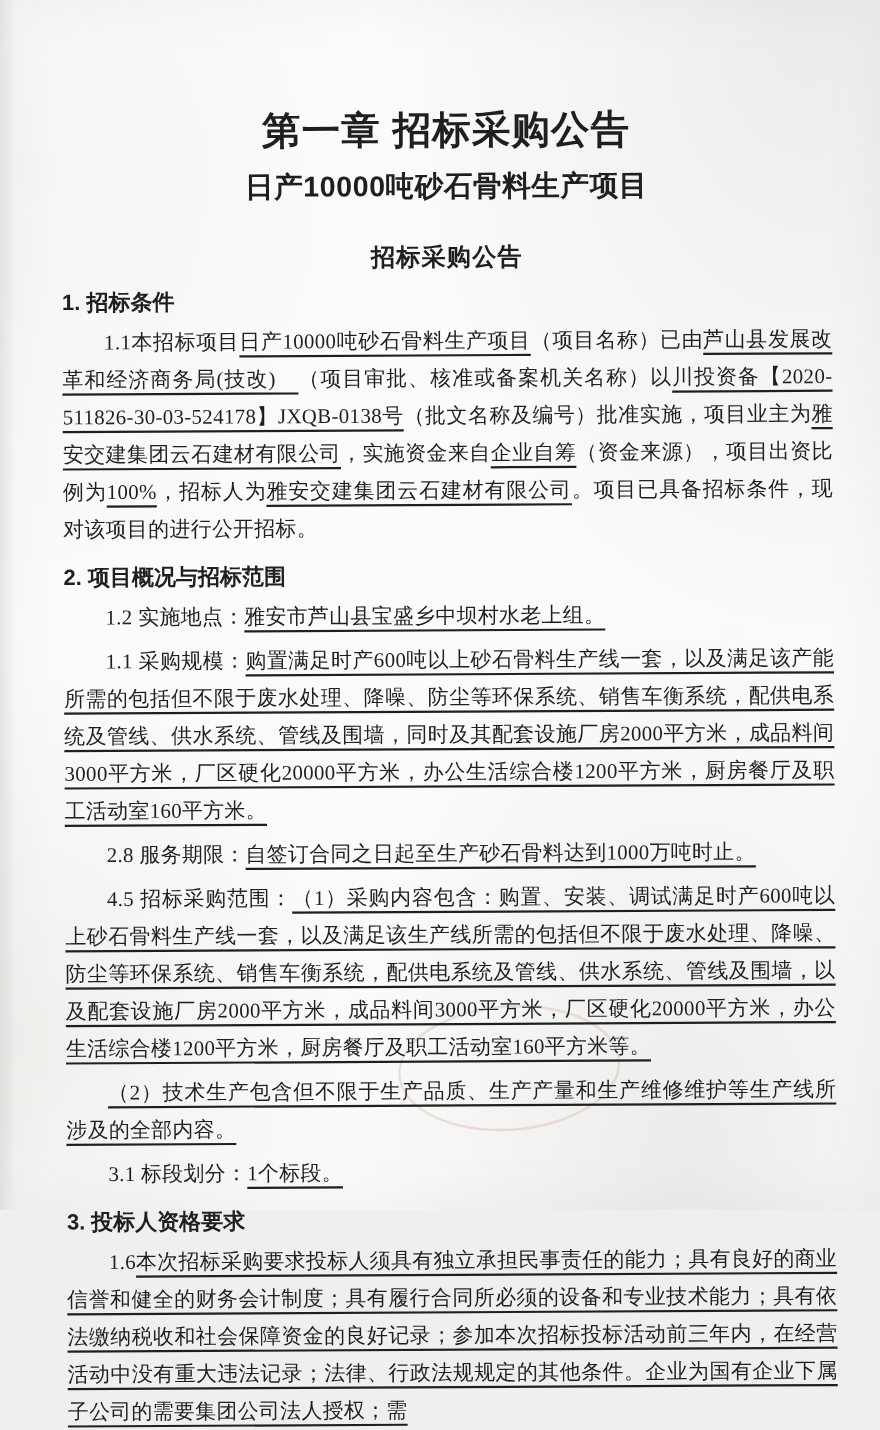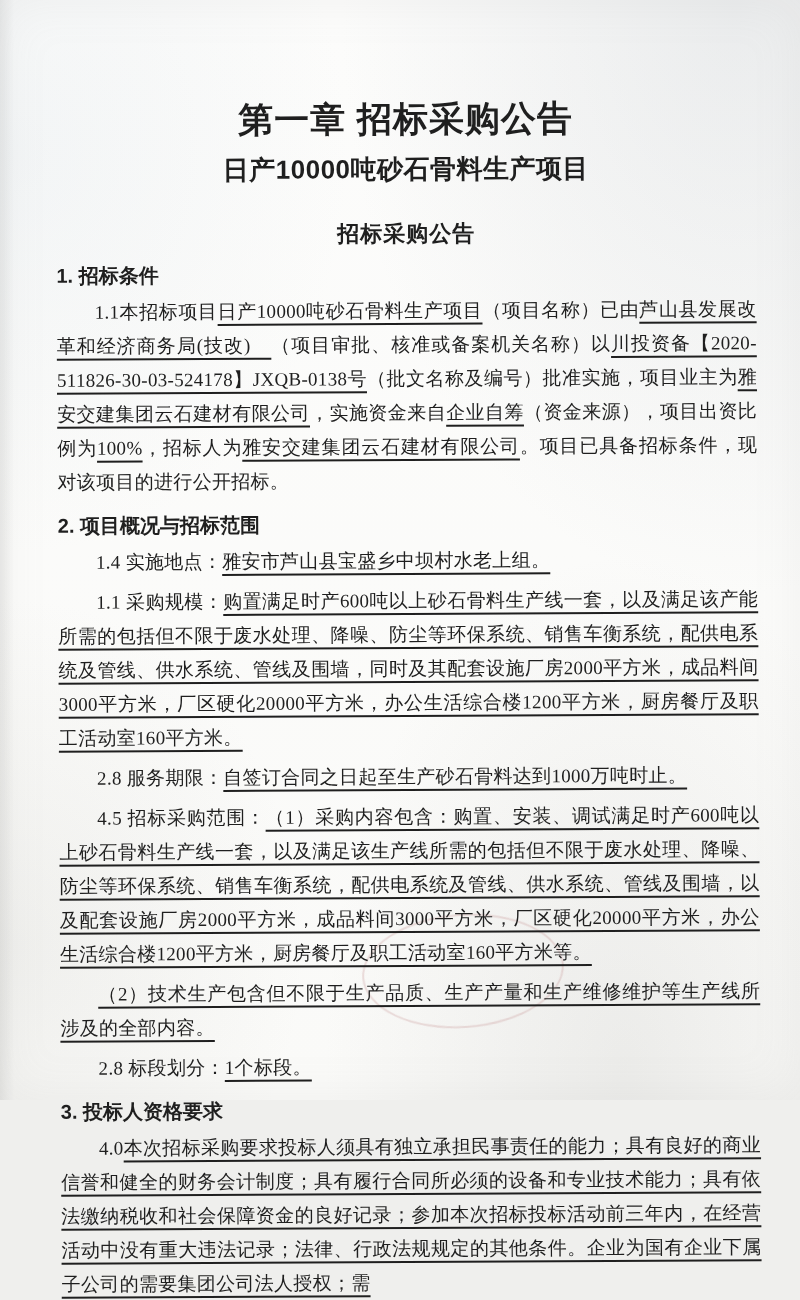--- a/index.html
+++ b/index.html
@@ -78,30 +78,30 @@
     <h2 class="h-project">日产10000吨砂石骨料生产项目</h2>
 
     <h3 class="h-announce">招标采购公告</h3>
 
     <h4 class="h-sec">1. 招标条件</h4>
 
     <p class="body-p"><span>1.1本招标项目</span><span class="u">日产10000吨砂石骨料生产项目</span><span>（项目名称）已由</span><span class="u">芦山县发展改革和经济商务局(技改)　</span><span>（项目审批、核准或备案机关名称）以</span><span class="u">川投资备【2020-511826-30-03-524178】JXQB-0138号</span><span>（批文名称及编号）批准实施，项目业主为</span><span class="u">雅安交建集团云石建材有限公司</span><span>，实施资金来自</span><span class="u">企业自筹</span><span>（资金来源），项目出资比例为</span><span class="u">100%</span><span>，招标人为</span><span class="u">雅安交建集团云石建材有限公司</span><span>。项目已具备招标条件，现对该项目的进行公开招标。</span></p>
 
     <h4 class="h-sec">2. 项目概况与招标范围</h4>
 
-    <p class="body-p"><span>1.4 实施地点：</span><span class="u">雅安市芦山县宝盛乡中坝村水老上组。</span></p>
+    <p class="body-p"><span>1.2 实施地点：</span><span class="u">雅安市芦山县宝盛乡中坝村水老上组。</span></p>
 
     <p class="body-p"><span>1.1 采购规模：</span><span class="u">购置满足时产600吨以上砂石骨料生产线一套，以及满足该产能所需的包括但不限于废水处理、降噪、防尘等环保系统、销售车衡系统，配供电系统及管线、供水系统、管线及围墙，同时及其配套设施厂房2000平方米，成品料间3000平方米，厂区硬化20000平方米，办公生活综合楼1200平方米，厨房餐厅及职工活动室160平方米。</span></p>
 
     <p class="body-p"><span>2.8 服务期限：</span><span class="u">自签订合同之日起至生产砂石骨料达到1000万吨时止。</span></p>
 
     <p class="body-p"><span>4.5 招标采购范围：</span><span class="u">（1）采购内容包含：购置、安装、调试满足时产600吨以上砂石骨料生产线一套，以及满足该生产线所需的包括但不限于废水处理、降噪、防尘等环保系统、销售车衡系统，配供电系统及管线、供水系统、管线及围墙，以及配套设施厂房2000平方米，成品料间3000平方米，厂区硬化20000平方米，办公生活综合楼1200平方米，厨房餐厅及职工活动室160平方米等。</span></p>
 
     <p class="body-p"><span class="u">（2）技术生产包含但不限于生产品质、生产产量和生产维修维护等生产线所涉及的全部内容。</span></p>
 
-    <p class="body-p"><span>2.8 标段划分：</span><span class="u">1个标段。</span></p>
+    <p class="body-p"><span>3.1 标段划分：</span><span class="u">1个标段。</span></p>
 
     <h4 class="h-sec">3. 投标人资格要求</h4>
 
-    <p class="body-p"><span>4.0</span><span class="u">本次招标采购要求投标人须具有独立承担民事责任的能力；具有良好的商业信誉和健全的财务会计制度；具有履行合同所必须的设备和专业技术能力；具有依法缴纳税收和社会保障资金的良好记录；参加本次招标投标活动前三年内，在经营活动中没有重大违法记录；法律、行政法规规定的其他条件。企业为国有企业下属子公司的需要集团公司法人授权；需</span></p>
+    <p class="body-p"><span>1.6</span><span class="u">本次招标采购要求投标人须具有独立承担民事责任的能力；具有良好的商业信誉和健全的财务会计制度；具有履行合同所必须的设备和专业技术能力；具有依法缴纳税收和社会保障资金的良好记录；参加本次招标投标活动前三年内，在经营活动中没有重大违法记录；法律、行政法规规定的其他条件。企业为国有企业下属子公司的需要集团公司法人授权；需</span></p>
 
   </div>
 </div>
 
 </body></html>

